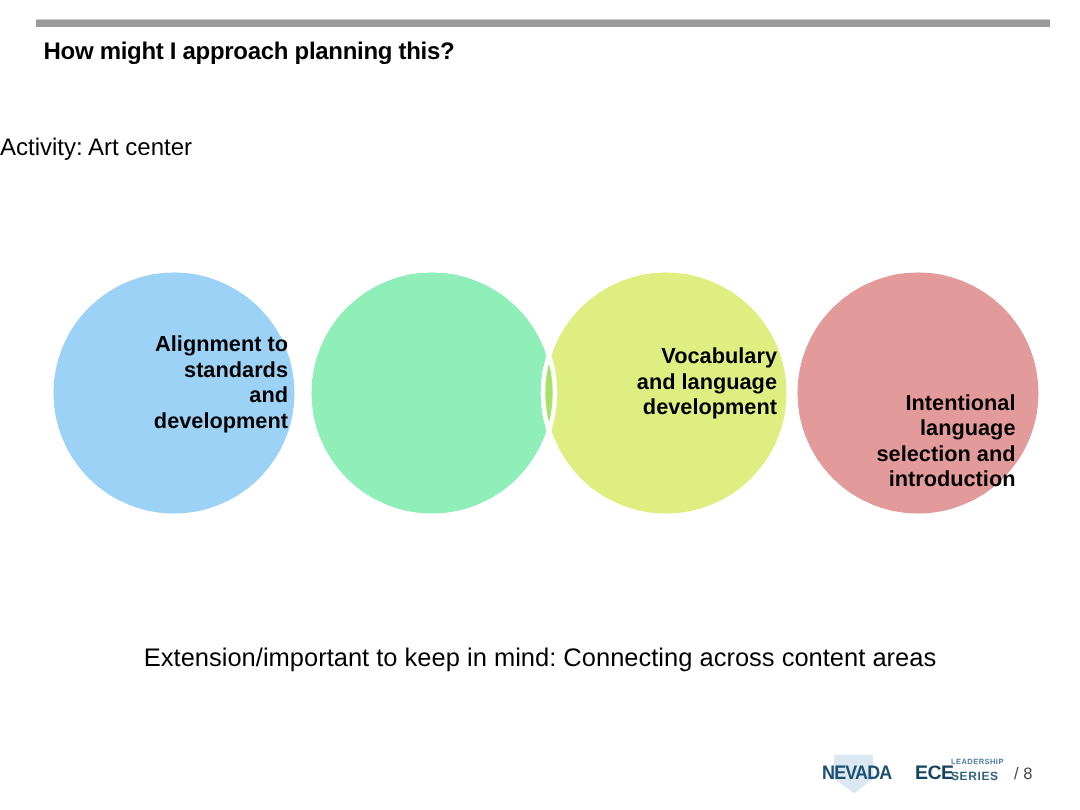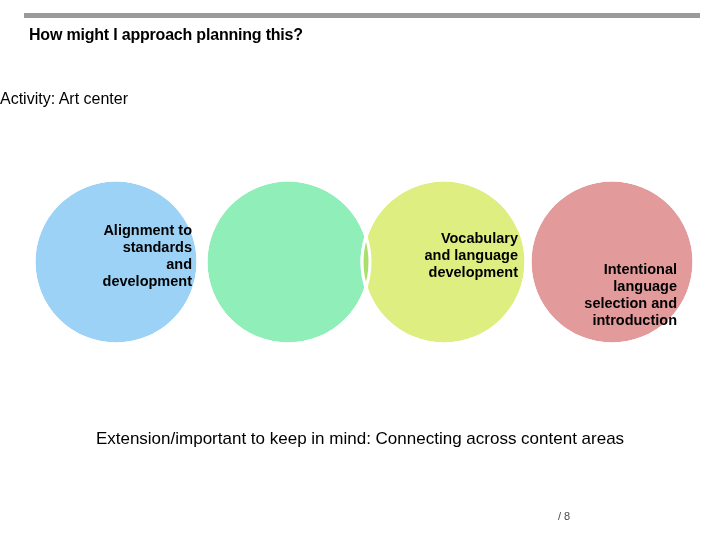--- a/index.html
+++ b/index.html
@@ -231,14 +231,21 @@
     <span>Intentional</span><br>
     <span>language</span><br>
     <span>selection and</span><br>
     <span>introduction</span>
   </div>
 </div>
 
 <div class="extension-line">Extension/important to keep in mind: Connecting across content areas</div>
 
 <div class="logo-block">
+  <div class="logo-mark">
+    <div class="logo-watermark"></div>
+    <div class="logo-nevada">NEVADA</div>
+    <div class="logo-ece">ECE</div>
+    <div class="logo-leadership">LEADERSHIP</div>
+    <div class="logo-series">SERIES</div>
+  </div>
   <div class="slide-counter">/ 8</div>
 </div>
 
 </body></html>

